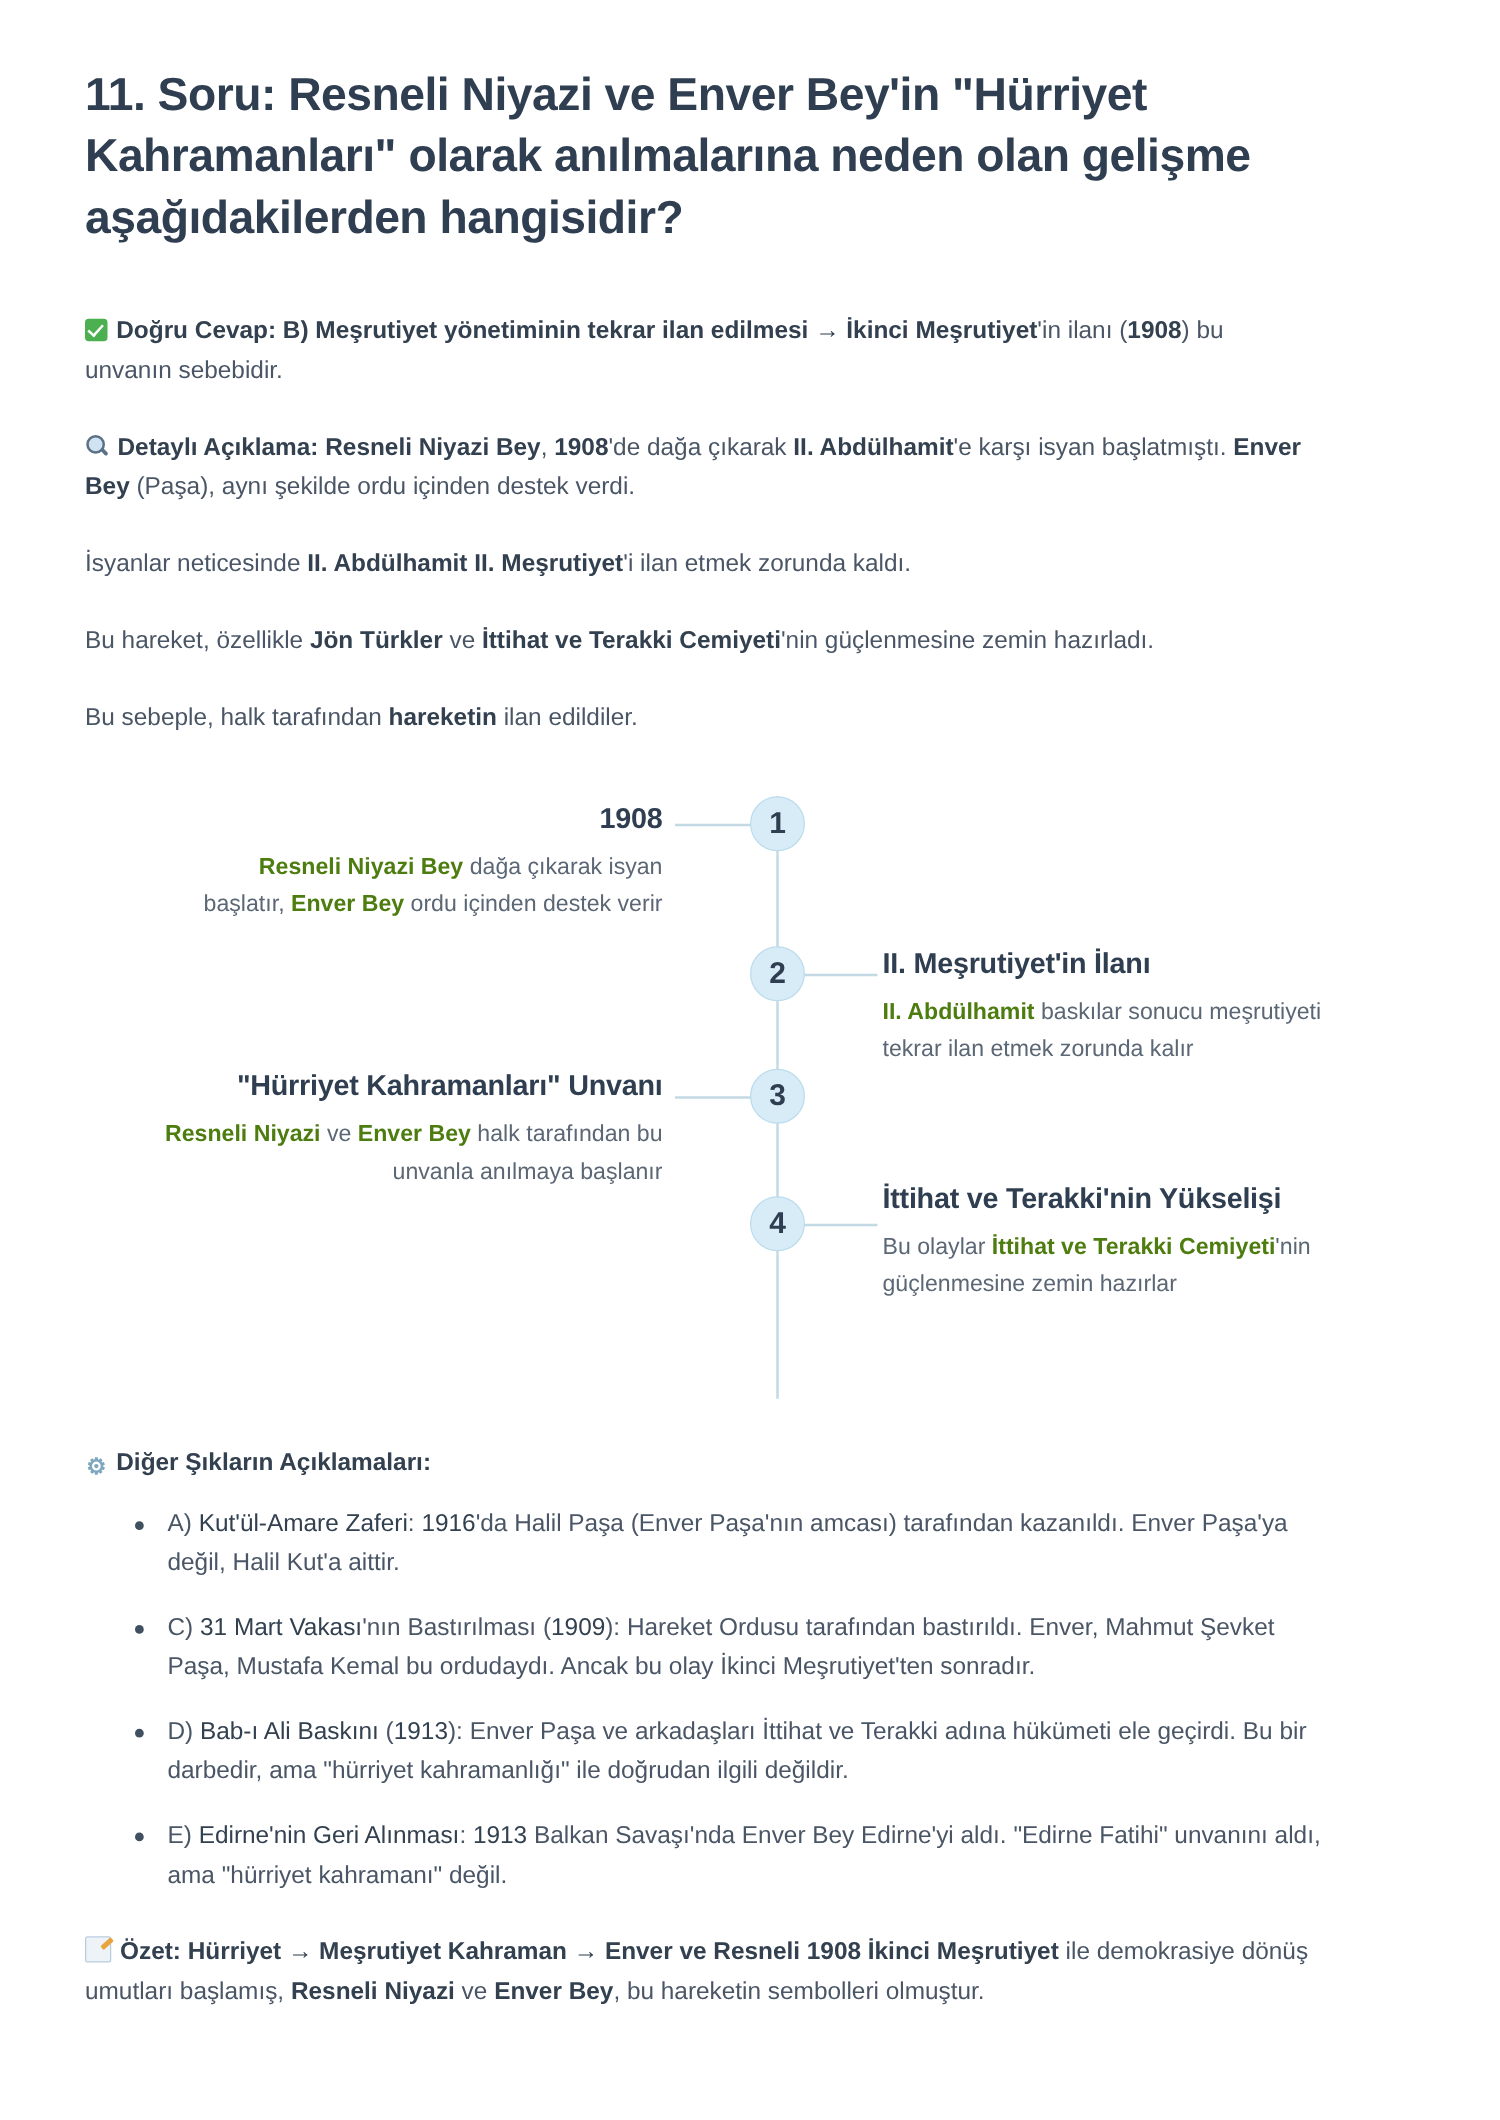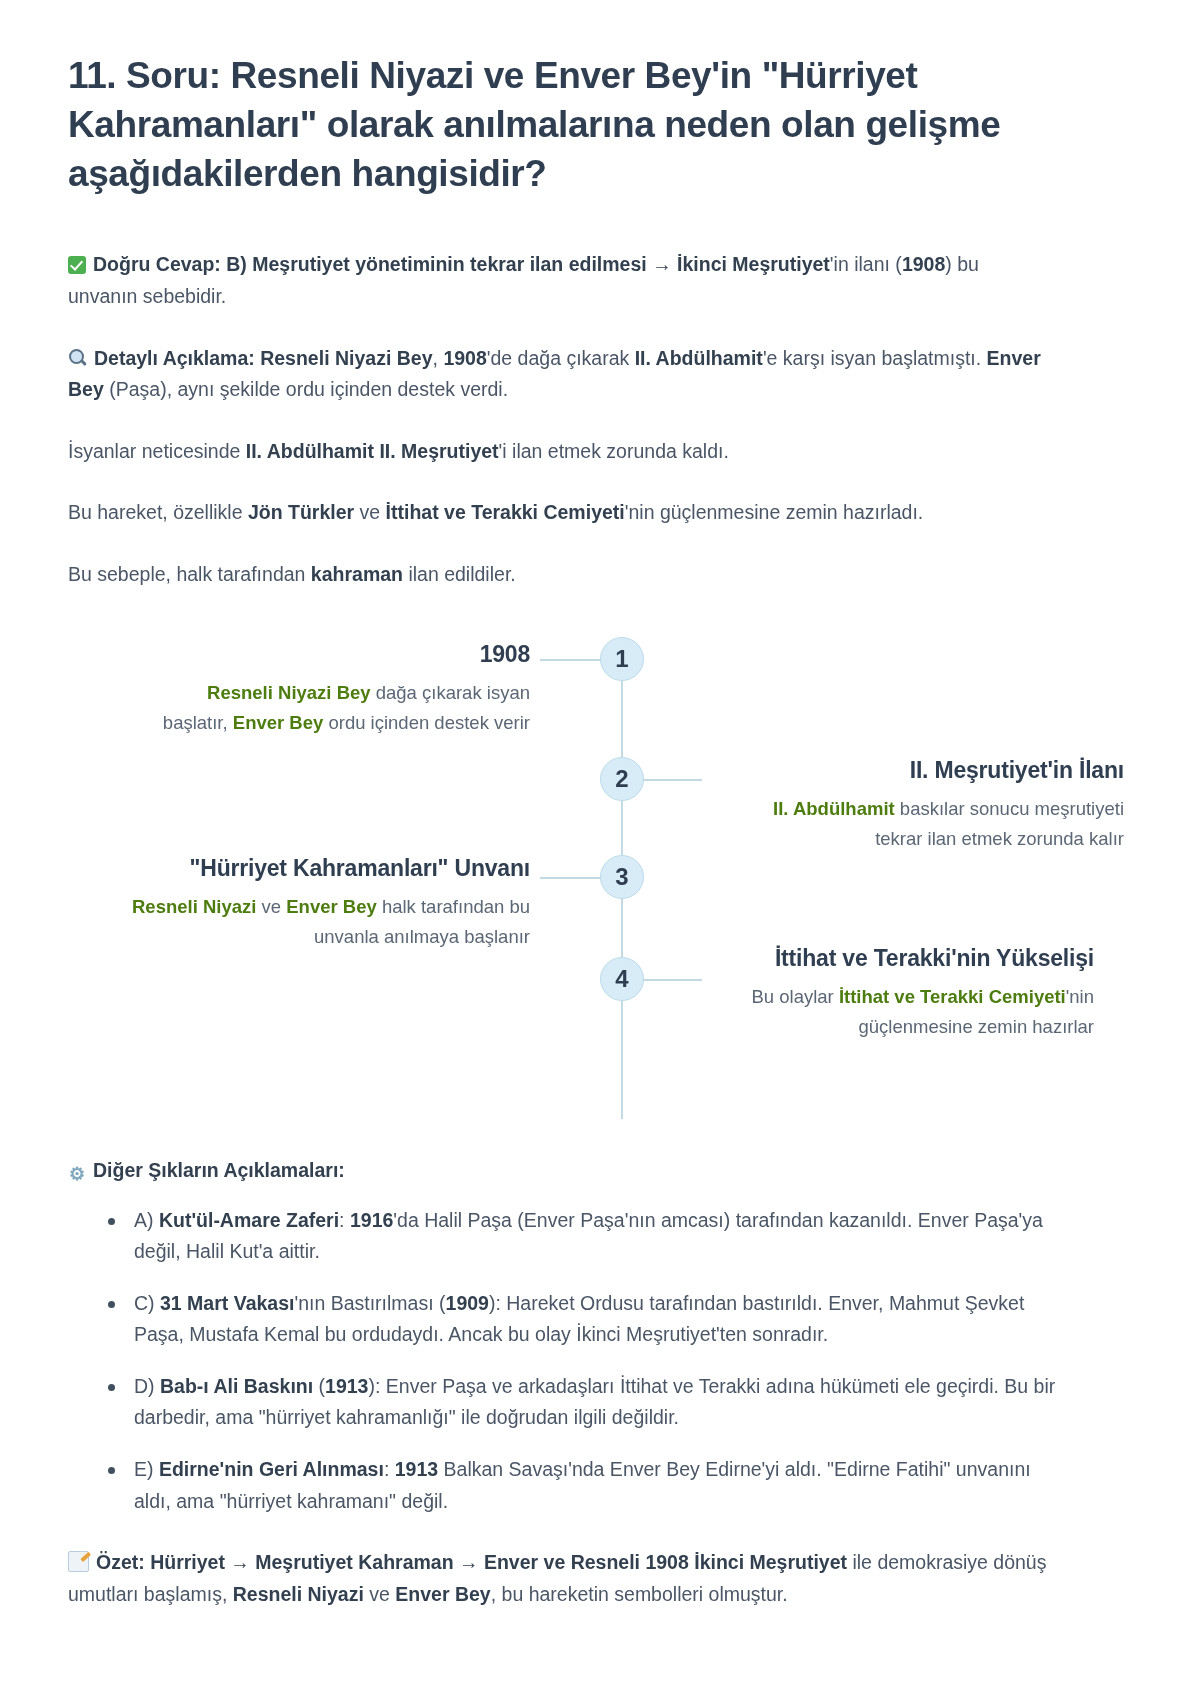--- a/index.html
+++ b/index.html
@@ -153,21 +153,21 @@
     position: absolute;
     height: 2px;
     background: #c3d9e4;
     z-index: 1;
   }
   .tl-block {
     position: absolute;
     width: 390px;
   }
   .tl-block.left { text-align: right; }
-  .tl-block.right { text-align: right; margin-left: 28px; }
+  .tl-block.right { text-align: left; }
   .tl-heading {
     font-size: 23px;
     font-weight: 700;
     color: #2f3e50;
     line-height: 1.35;
     margin: 0 0 8px 0;
     letter-spacing: -0.2px;
   }
   .tl-desc {
     font-size: 18.5px;
@@ -201,21 +201,21 @@
   ul.opts li::before {
     content: "";
     position: absolute;
     left: 0;
     top: 13px;
     width: 7px;
     height: 7px;
     background: #41505f;
     border-radius: 50%;
   }
-  ul.opts li b { font-weight: 700; color: #32404f; }
+  ul.opts li b { font-weight: 400; color: #32404f; }
 </style>
 </head>
 <body>
 
 <div class="page">
 
   <h1 class="q-title">11. Soru: Resneli Niyazi ve Enver Bey'in "Hürriyet Kahramanları" olarak anılmalarına neden olan gelişme aşağıdakilerden hangisidir?</h1>
 
   <p class="para">
     <span class="ico-check"></span><b>Doğru Cevap: B) Meşrutiyet yönetiminin tekrar ilan edilmesi → İkinci Meşrutiyet</b><span>'in ilanı (</span><b>1908</b><span>) bu unvanın sebebidir.</span>
@@ -227,21 +227,21 @@
 
   <p class="para">
     <span>İsyanlar neticesinde </span><b>II. Abdülhamit II. Meşrutiyet</b><span>'i ilan etmek zorunda kaldı.</span>
   </p>
 
   <p class="para">
     <span>Bu hareket, özellikle </span><b>Jön Türkler</b><span> ve </span><b>İttihat ve Terakki Cemiyeti</b><span>'nin güçlenmesine zemin hazırladı.</span>
   </p>
 
   <p class="para">
-    <span>Bu sebeple, halk tarafından </span><b>kahraman</b><span> ilan edildiler.</span>
+    <span>Bu sebeple, halk tarafından </span><b>hareketin</b><span> ilan edildiler.</span>
   </p>
 
   <div class="timeline">
     <div class="tl-axis"></div>
 
     <div class="tl-connector" style="left:472px; top:34px; width:62px;"></div>
     <div class="tl-node" style="top:12px;">1</div>
     <div class="tl-block left" style="left:72px; top:14px;">
       <div class="tl-heading">1908</div>
       <p class="tl-desc">

